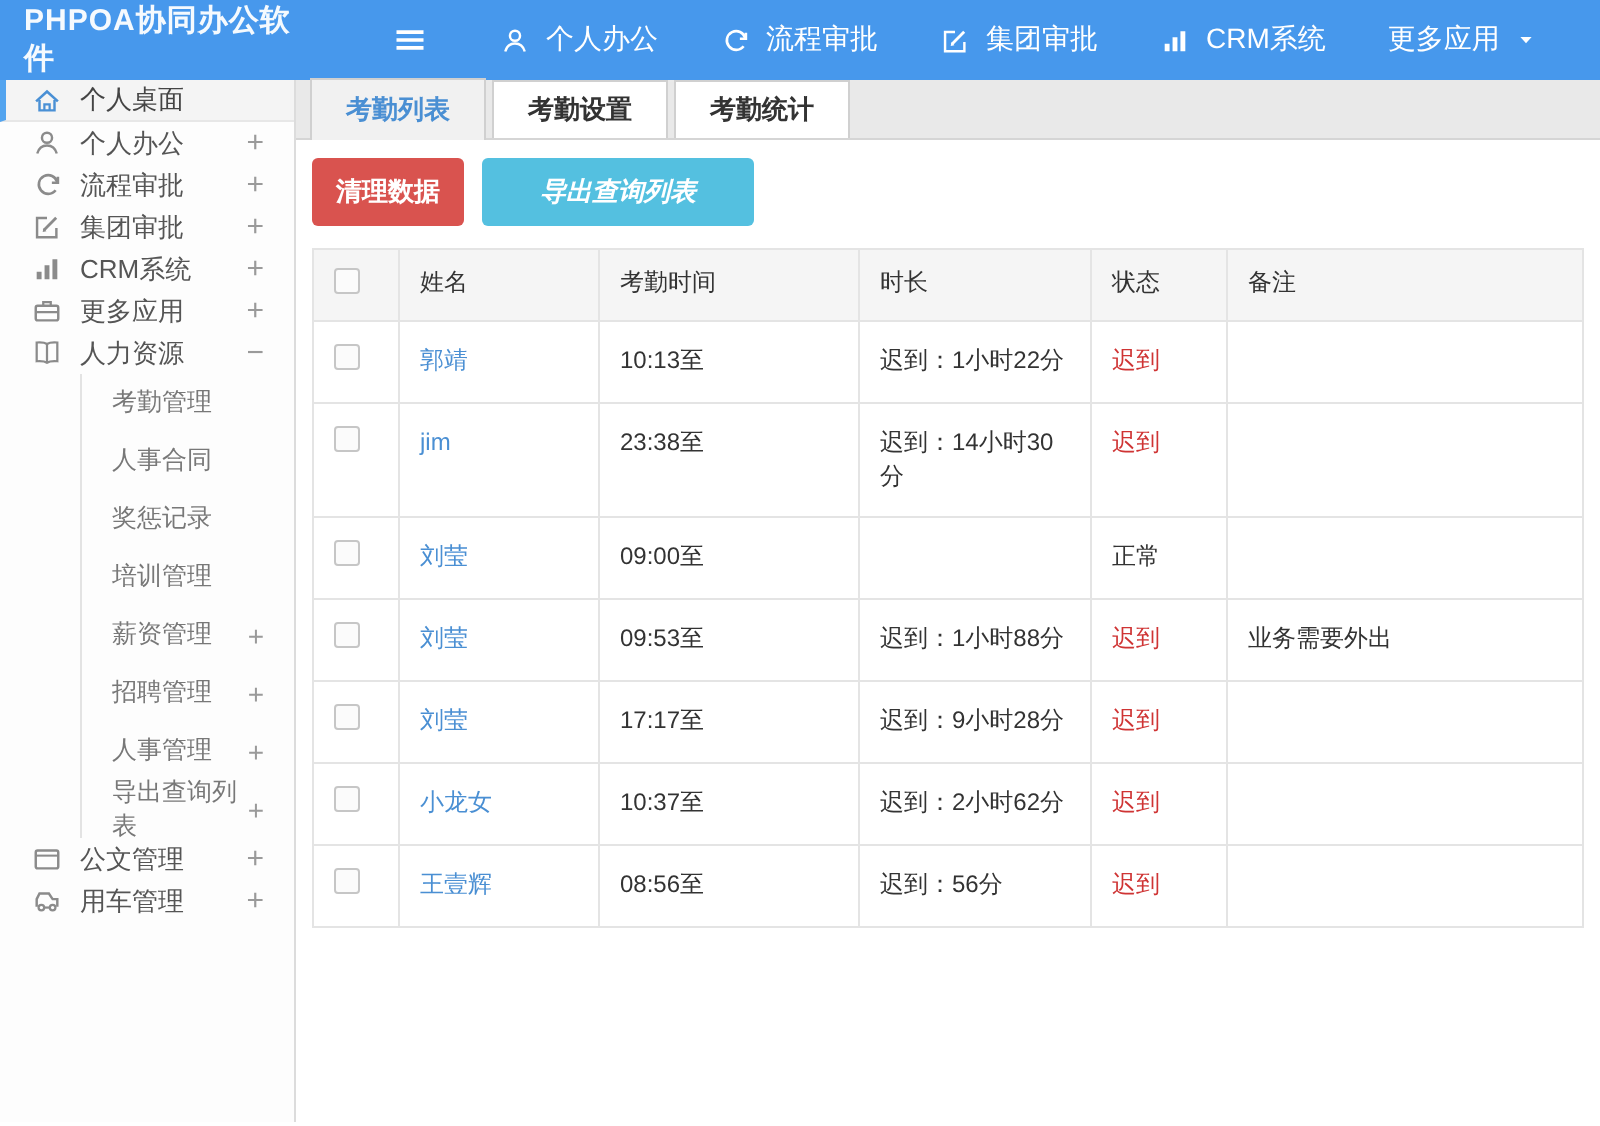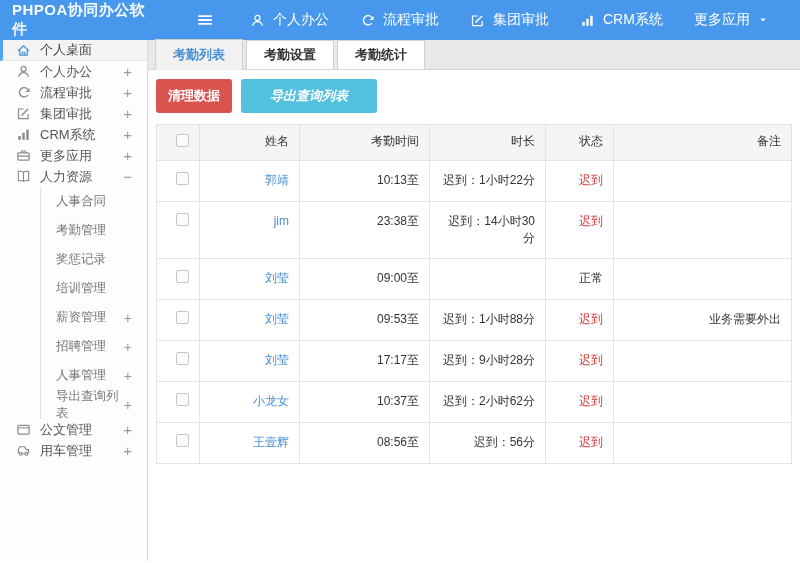--- a/index.html
+++ b/index.html
@@ -46,21 +46,21 @@
   .btn { border:none; border-radius:3px; color:#fff; font-weight:bold; font-size:13px; cursor:pointer; font-family:inherit; }
   .btn-search { background:var(--accent-blue,#4286e8); padding:7px 13px; margin-left:14px; letter-spacing:1px; }
 
   .content { flex:1; background:#fff; padding:6px 8px 0; overflow:hidden; }
   .toolbar { display:flex; gap:9px; margin:3px 0 11px;align-items:center; }
   .btn-danger { background:var(--danger-red,#d9534f); padding:8px 12px; }
   .btn-export { background:var(--export-teal,#54c0e0); padding:8px 29px;font-style:italic; }
 
   
   table { width:100%; border-collapse:collapse; table-layout:fixed; font-size:12px; color:#333; }
-  th,td { border:1px solid #e4e4e4; text-align:right; vertical-align:top; padding:11px 10px; line-height:17px; overflow:hidden; }
+  th,td { border:1px solid #e4e4e4; text-align:left; vertical-align:top; padding:11px 10px; line-height:17px; overflow:hidden; }
   thead th { background:#f5f5f5; font-weight:normal; padding:8px 10px; color:#333; }
   .c-cb { width:43px; }
   .c-name { width:100px; }
   .c-time { width:130px; }
   .c-dur { width:116px; }
   .c-status { width:68px; }
   .cb { width:13px; height:13px; border:1px solid #c6c6c6; background:#fbfbfb; border-radius:2px; display:inline-block; cursor:pointer; }
   thead .cb { margin-top:1px; }
   a.name { color:var(--link-blue,#4a8fd3); text-decoration:none; cursor:pointer; }
   .dur { white-space:pre-line; }
@@ -211,27 +211,27 @@
             <path d="M8 3.2c-1.2-.8-3-1-5.5-.8v10c2.5-.2 4.3 0 5.5.8 1.2-.8 3-1 5.5-.8v-10c-2.5-.2-4.3 0-5.5.8z" fill="none" stroke="currentColor" stroke-width="1.2"></path>
             <path d="M8 3.2v10" stroke="currentColor" stroke-width="1.2"></path>
           </svg>
         </span>
         <span class="lbl">人力资源</span>
         <span class="expand">−</span>
       </div>
 
       <div class="s-sub">
 
+        <span class="lbl">考勤管理</span>
+
+      </div>
+
+      <div class="s-sub">
+
         <span class="lbl">人事合同</span>
-
-      </div>
-
-      <div class="s-sub">
-
-        <span class="lbl">考勤管理</span>
 
       </div>
 
       <div class="s-sub">
 
         <span class="lbl">奖惩记录</span>
 
       </div>
 
       <div class="s-sub">

